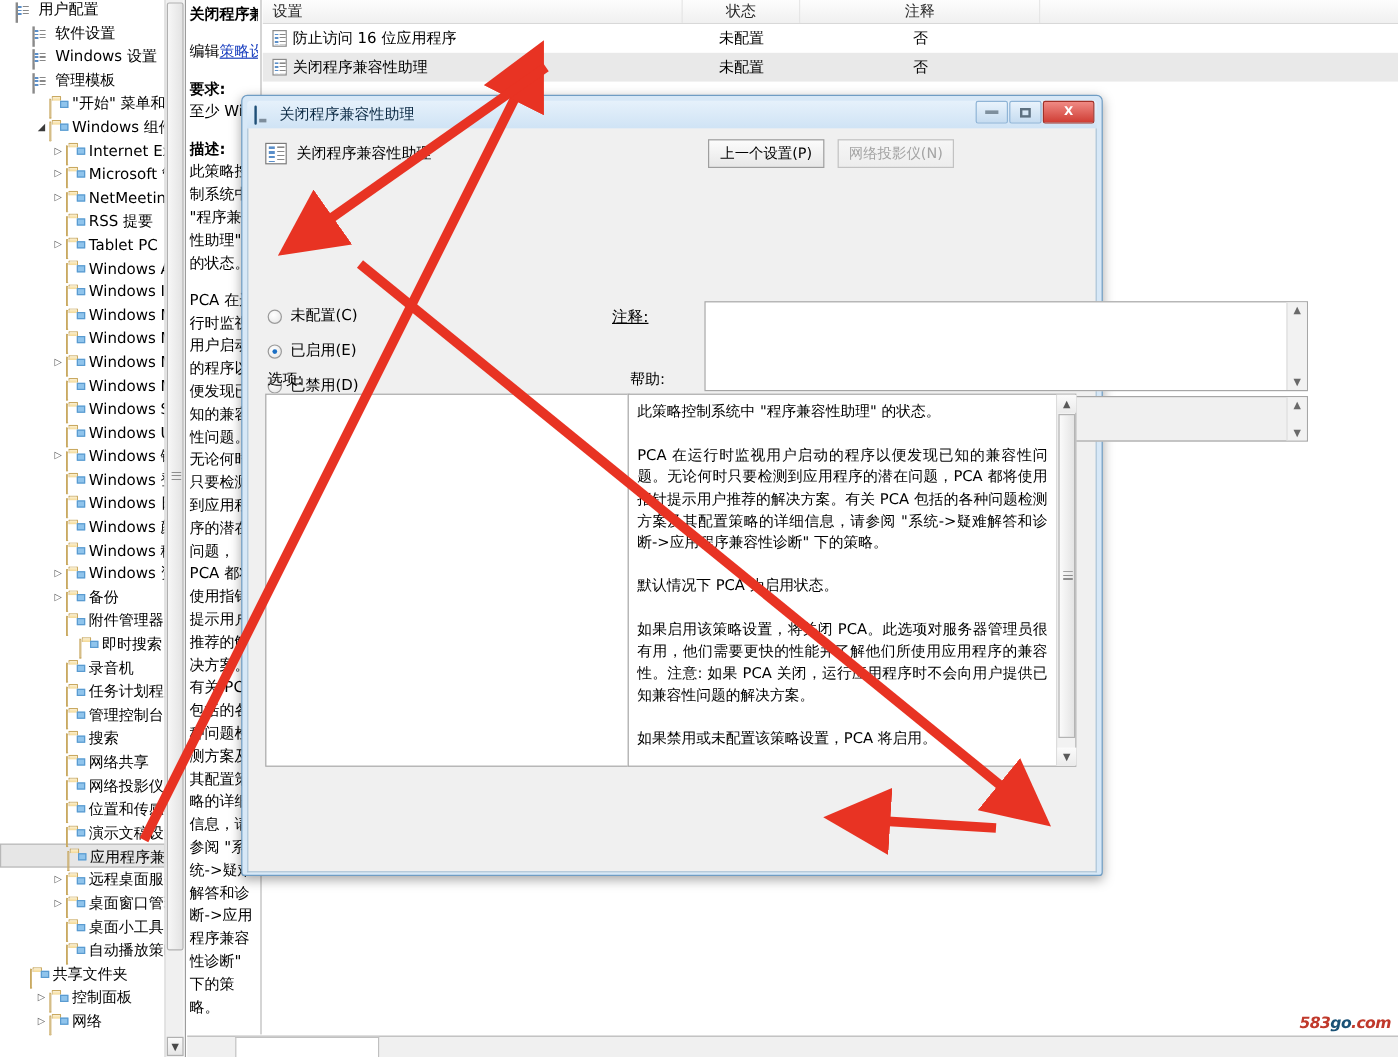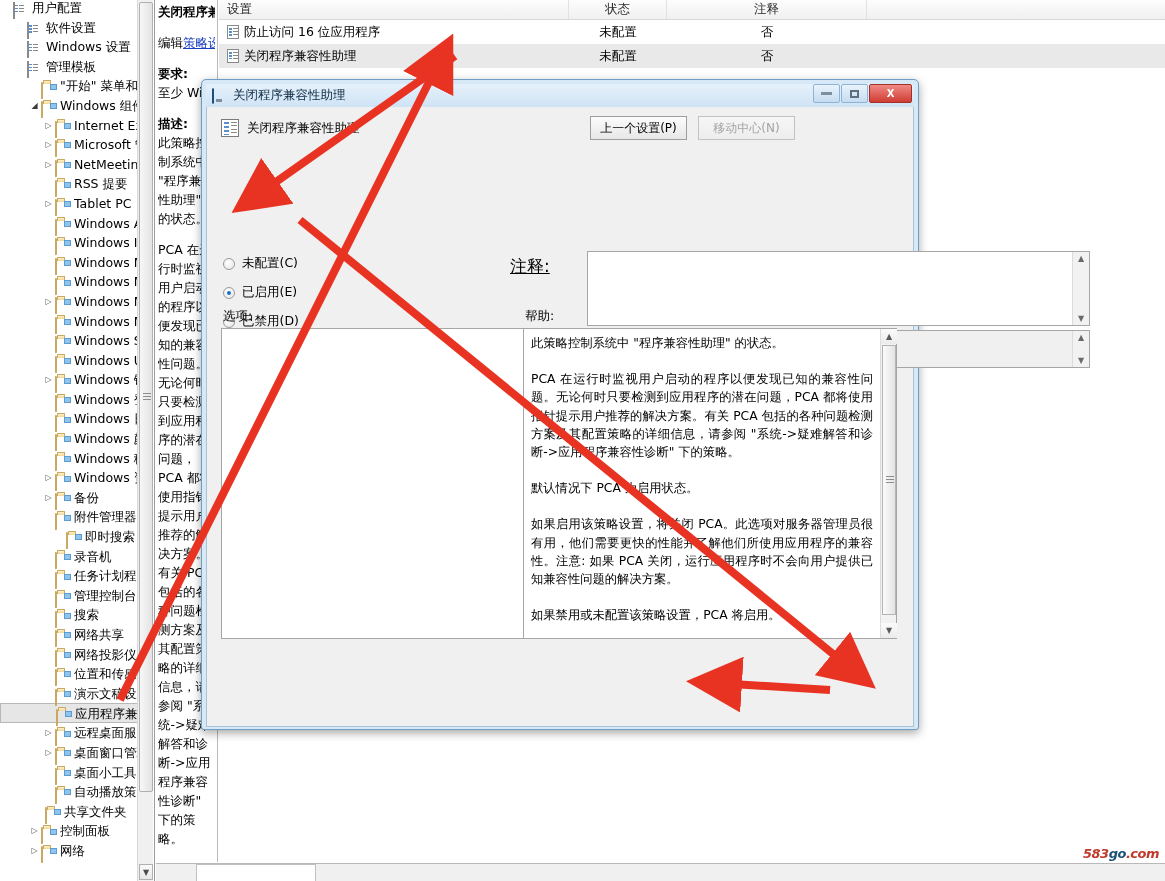--- a/index.html
+++ b/index.html
@@ -236,21 +236,21 @@
     background: radial-gradient(circle at 40% 35%, #ffffff, #e4e4e4);
     border: 1px solid #9a9a9a; margin-right: 7px; position: relative;
   }
   .rad.on:after {
     content:""; position:absolute; left:3px; top:3px; width:4px; height:4px;
     border-radius:50%; background:#1b6fc4;
   }
   #r-unconf { top: 92px; }
   #r-enabled { top: 121px; }
   #r-disabled { top: 150px; }
-  .fieldlabel { position:absolute; font-size: 17px; text-decoration: underline; }
+  .fieldlabel { position:absolute; font-size: 13px; text-decoration: underline; }
   #lbl-comment { left: 303px; top: 92px; }
   #lbl-platform { left: 303px; top: 174px; }
   #comment-box {
     position:absolute; left: 380px; top: 88px; width: 503px; height: 75px;
     background:#fff; border:1px solid #a6a6a6; display:flex;
   }
   #comment-box .sbar {
     width: 17px; background:#f2f2f2; border-left:1px solid #dcdcdc;
     display:flex; flex-direction:column; justify-content:space-between; align-items:center;
     font-size:8px; color:#6a6a6a; padding: 2px 0;
@@ -527,21 +527,21 @@
         <div class="tnode" style="padding-left: 42px;">
           <span class="tarrow"></span>
           <span class="ticon"><span class="folder blue"></span></span>
           <span class="tlabel">桌面小工具</span>
         </div>
         <div class="tnode" style="padding-left: 42px;">
           <span class="tarrow"></span>
           <span class="ticon"><span class="folder blue"></span></span>
           <span class="tlabel">自动播放策略</span>
         </div>
-        <div class="tnode" style="padding-left: 32px;">
+        <div class="tnode" style="padding-left: 12px;">
           <span class="tarrow"></span>
           <span class="ticon"><span class="folder blue"></span></span>
           <span class="tlabel">共享文件夹</span>
         </div>
         <div class="tnode" style="padding-left: 28px;">
           <span class="tarrow">▷</span>
           <span class="ticon"><span class="folder blue"></span></span>
           <span class="tlabel">控制面板</span>
         </div>
         <div class="tnode" style="padding-left: 28px;">
@@ -632,21 +632,21 @@
         <span class="wbtn close">X</span>
       </span>
     </div>
 
     <div id="dlg-body">
 
       <div id="dlg-head">
         <span class="setting-icon"></span>
         <span class="hname">关闭程序兼容性助理</span>
         <div class="navbtn" id="btn-prev">上一个设置(P)</div>
-        <div class="navbtn disabled" id="btn-next">移动中心(N)</div>
+        <div class="navbtn disabled" id="btn-next">网络投影仪(N)</div>
       </div>
 
       <div id="mid">
         <div class="radio-row" id="r-unconf">
           <span class="rad"></span>
           <span>未配置(C)</span>
         </div>
         <div class="radio-row" id="r-enabled">
           <span class="rad on"></span>
           <span>已启用(E)</span>

